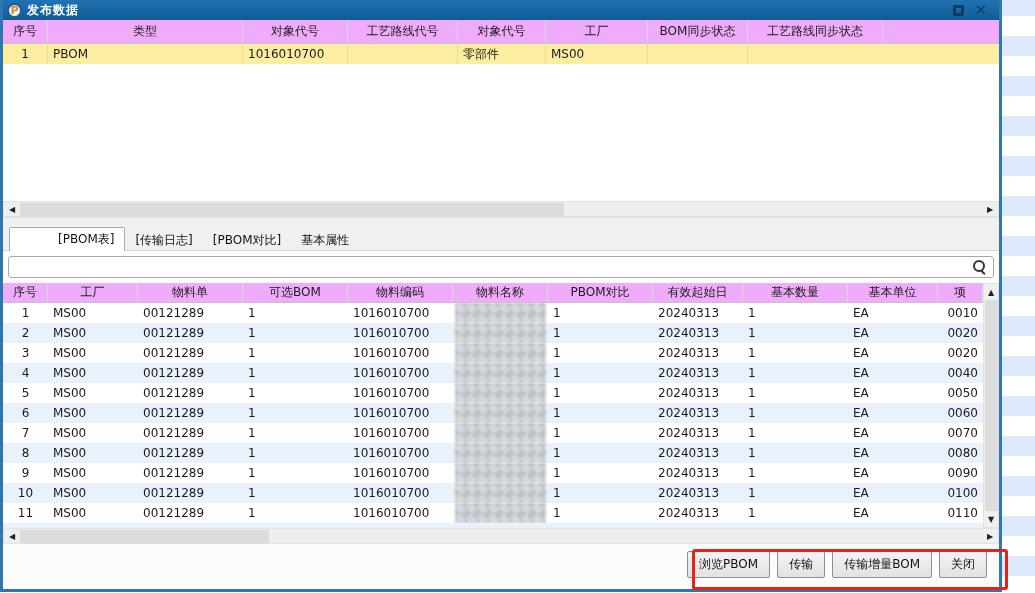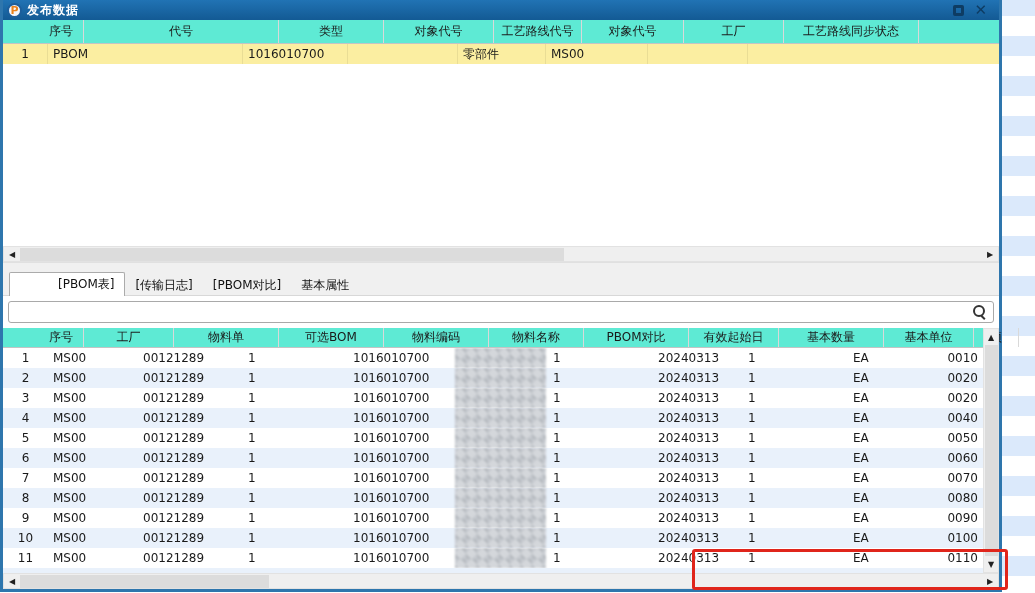--- a/index.html
+++ b/index.html
@@ -32,21 +32,21 @@
     width:15px; height:15px; border-radius:50%;
     background:#f4f6fa; border:2px solid #1d5e9b;
     color:#e8821c; font-weight:bold; font-size:11px; line-height:11px;
     display:flex; align-items:center; justify-content:center;
   }
   .title { color:#fff; font-weight:bold; letter-spacing:1px; }
   .winbtns { margin-left:auto; display:flex; gap:10px; align-items:center; padding-right:8px; }
   .maxbtn { width:11px; height:11px; border:3px solid #0e3c63; border-radius:2px; }
   .closebtn { color:#0e3c63; font-weight:bold; font-size:15px; line-height:15px; }
   
-  .thead { display:grid; background:#5eead4; border-bottom:1px solid #c4c4c4;padding-left:36px; }
+  .thead { display:grid; background:#f0abfc; border-bottom:1px solid #c4c4c4; }
   .th {
     display:flex; align-items:center; justify-content:center;
     border-right:1px solid #d9d9d9; padding:0 4px; white-space:nowrap; overflow:hidden;
   }
   .tr { display:grid; }
   .td {
     display:flex; align-items:center; padding:0 5px;
     white-space:nowrap; overflow:hidden; position:relative;
   }
   .td.center { justify-content:center; }
@@ -154,26 +154,26 @@
       <span class="winbtns">
         <span class="maxbtn"></span>
         <span class="closebtn">✕</span>
       </span>
     </div>
 
     <div class="t1">
       <div class="thead">
 
       <div class="th">序号</div>
-          <div class="th alt">代号</div>
           <div class="th">类型</div>
           <div class="th alt">对象代号</div>
           <div class="th">工艺路线代号</div>
           <div class="th alt">对象代号</div>
           <div class="th">工厂</div>
+          <div class="th alt">BOM同步状态</div>
           <div class="th">工艺路线同步状态</div>
         </div>
       <div>
 
       <div class="tr selected">
           <div class="td center">1</div>
           <div class="td">PBOM</div>
           <div class="td">1016010700</div>
           <div class="td"></div>
           <div class="td">零部件</div>
@@ -397,17 +397,23 @@
         <span class="sarrow down">▼</span>
       </div>
     </div>
 
     <div class="hscroll">
       <span class="sarrow">◀</span>
       <span class="hthumb h2thumb"></span>
       <span class="sarrow" style="margin-left:auto">▶</span>
     </div>
 
+    <div class="buttonbar">
+      <div class="btn">浏览PBOM</div>
+      <div class="btn">传输</div>
+      <div class="btn">传输增量BOM</div>
+      <div class="btn">关闭</div>
+    </div>
 
   </div>
 
   <div class="annotation"></div>
 </div>
 
 </body></html>

